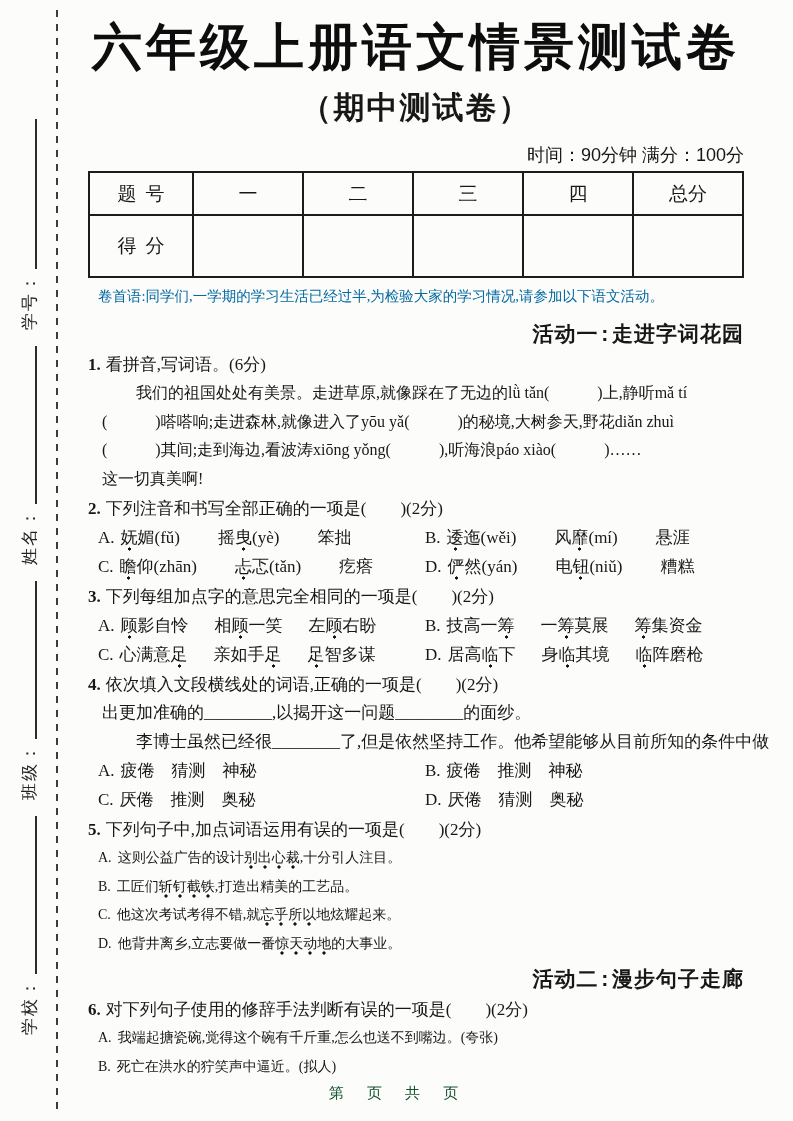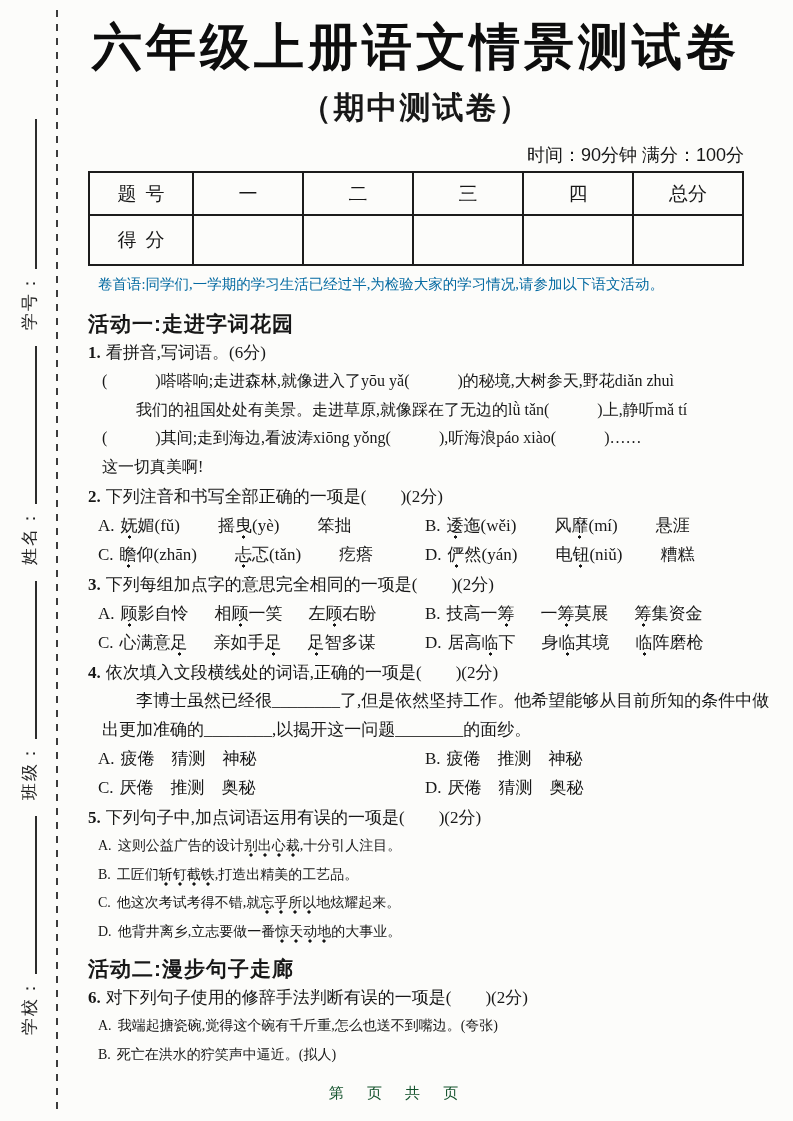--- a/index.html
+++ b/index.html
@@ -57,28 +57,28 @@
   table.score-table {
     margin-top: 5px; width: 100%;
     border-collapse: collapse; table-layout: fixed; padding-left: 28px;
   }
   table.score-table td {
     border: 2px solid #1c1c1c; text-align: center;
     font-size: 19px; padding: 0;
   }
   table.score-table col.c0 { width: 104px; }
   tr.r1 td { height: 43px; }
-  tr.r2 td { height: 50px; }
+  tr.r2 td { height: 62px; }
   td.lbl { letter-spacing: 9px; text-indent: 9px; }
 
   .intro { margin-top: 8px; font-size: 14.5px; line-height: 21px; padding-left: 10px; white-space: nowrap; color: #0369a1; }
 
   .section-heading {
-    margin-top: 15px; text-align: left;
-    font-family: Liberation Sans, sans-serif;
+    margin-top: 15px; text-align: right;
+    font-family: Liberation Mono, monospace;
     font-weight: 700; font-size: 21px; line-height: 27px; letter-spacing: 1px;
   }
   .section-heading.second { margin-top: 9px; }
 
   .stem { margin-top: 2px; font-size: 17px; line-height: 28px; white-space: nowrap; }
   .qno  { font-weight: 700; margin-right: 5px; }
 
   .para-line { font-size: 16px; line-height: 28.5px; padding-left: 14px; white-space: nowrap; }
   .para-line.indent { text-indent: 34px; }
   .para-line.q4 { font-size: 17px; }
@@ -160,22 +160,22 @@
   </tbody>
     </table>
 
   <div class="intro">卷首语:同学们,一学期的学习生活已经过半,为检验大家的学习情况,请参加以下语文活动。</div>
 
   <div class="section-heading">活动一:走进字词花园</div>
 
   <div class="stem">
     <span class="qno">1.</span><span>看拼音,写词语。(6分)</span>
   </div>
+  <div class="para-line indent">我们的祖国处处有美景。走进草原,就像踩在了无边的lǜ tǎn(　　　)上,静听mǎ tí</div>
   <div class="para-line">(　　　)嗒嗒响;走进森林,就像进入了yōu yǎ(　　　)的秘境,大树参天,野花diǎn zhuì</div>
-  <div class="para-line indent">我们的祖国处处有美景。走进草原,就像踩在了无边的lǜ tǎn(　　　)上,静听mǎ tí</div>
   <div class="para-line">(　　　)其间;走到海边,看波涛xiōng yǒng(　　　),听海浪páo xiào(　　　)……</div>
   <div class="para-line">这一切真美啊!</div>
 
   <div class="stem">
     <span class="qno">2.</span><span>下列注音和书写全部正确的一项是(　　)(2分)</span>
   </div>
   <div class="opt-row">
     <div class="opt-cell a gap38">
       <span class="opt-label">A.</span>
       <span class="opt-item"><span class="dot-under">妩</span><span>媚(fǔ)</span></span>
@@ -232,22 +232,22 @@
       <span class="opt-label">D.</span>
       <span class="opt-item"><span>居高</span><span class="dot-under">临</span><span>下</span></span>
       <span class="opt-item"><span>身</span><span class="dot-under">临</span><span>其境</span></span>
       <span class="opt-item"><span class="dot-under">临</span><span>阵磨枪</span></span>
     </div>
   </div>
 
   <div class="stem">
     <span class="qno">4.</span><span>依次填入文段横线处的词语,正确的一项是(　　)(2分)</span>
   </div>
+  <div class="para-line q4">出更加准确的________,以揭开这一问题________的面纱。</div>
   <div class="para-line q4 indent">李博士虽然已经很________了,但是依然坚持工作。他希望能够从目前所知的条件中做</div>
-  <div class="para-line q4">出更加准确的________,以揭开这一问题________的面纱。</div>
   <div class="opt-row">
     <div class="opt-cell a">
       <span class="opt-label">A.</span>
       <span class="opt-item">疲倦　猜测　神秘</span>
     </div>
     <div class="opt-cell b">
       <span class="opt-label">B.</span>
       <span class="opt-item">疲倦　推测　神秘</span>
     </div>
   </div>

